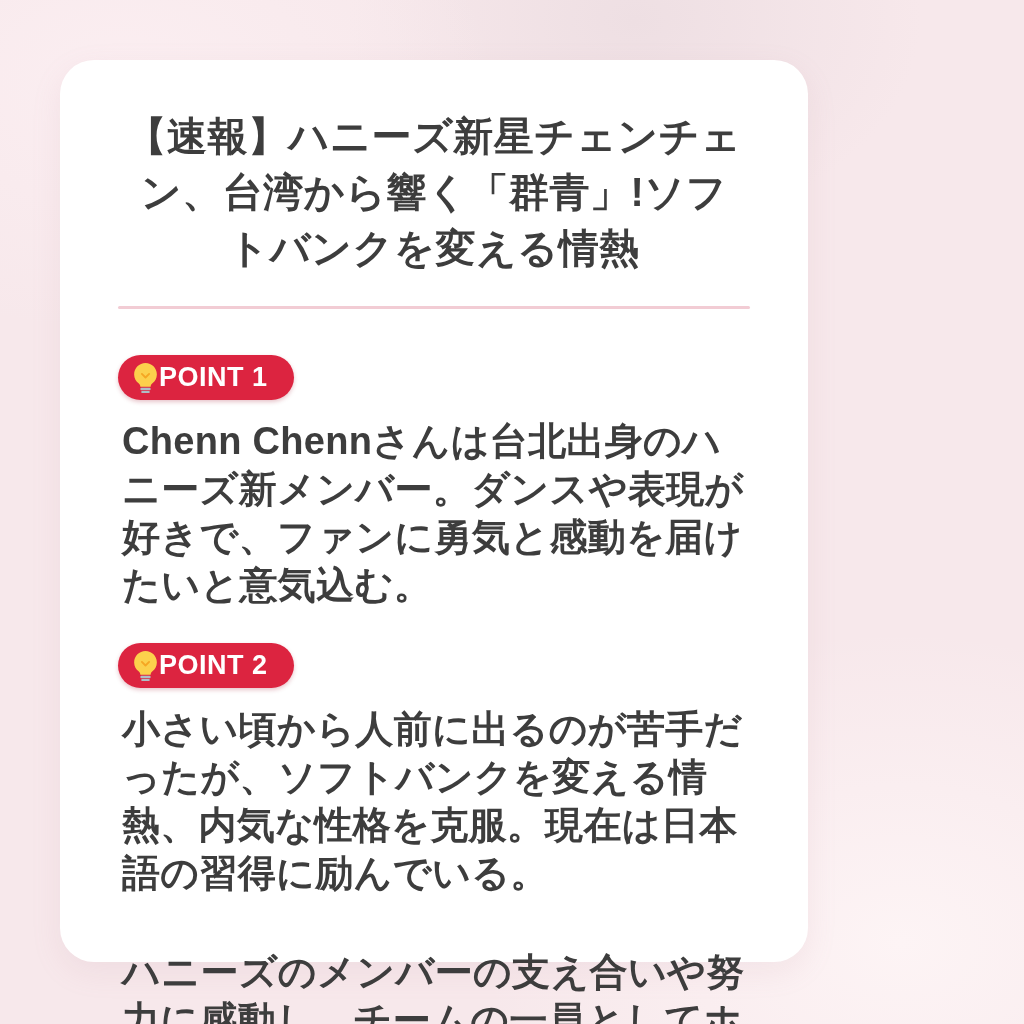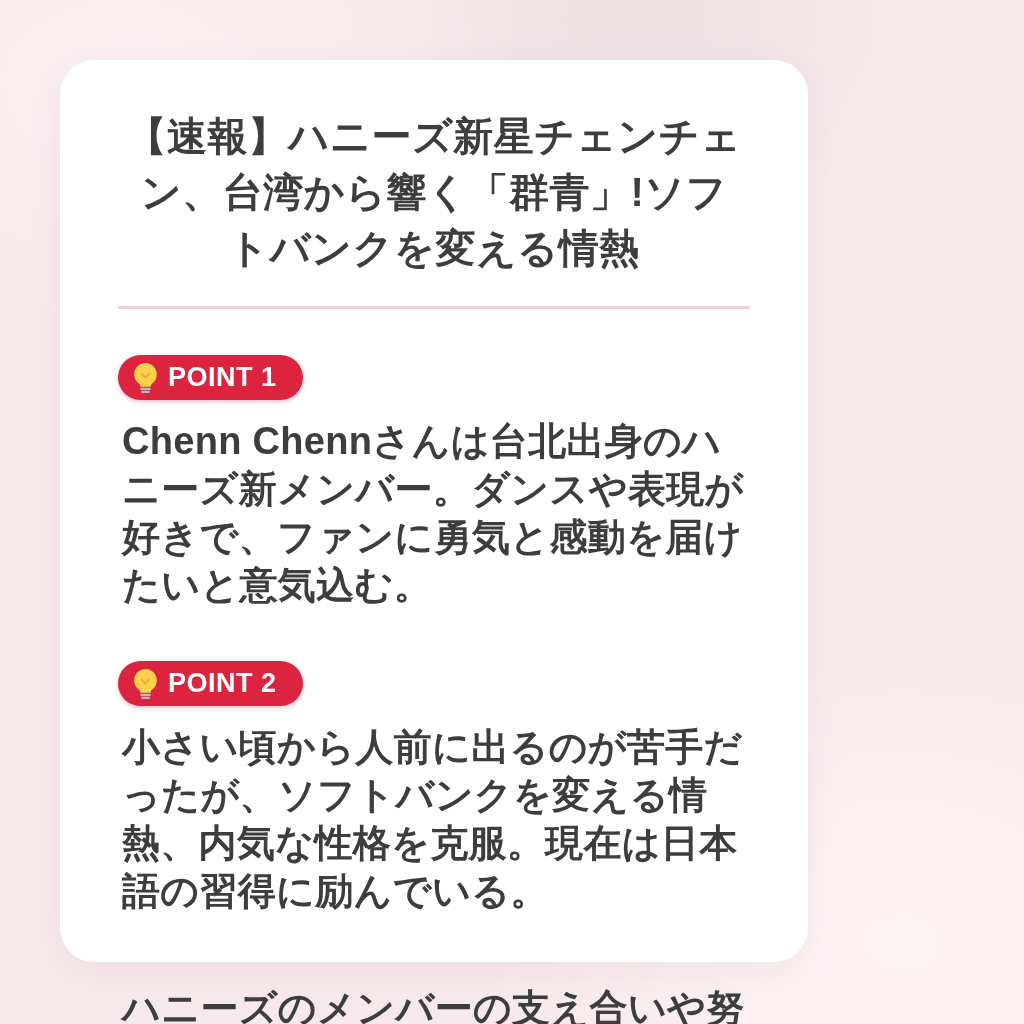--- a/index.html
+++ b/index.html
@@ -49,26 +49,25 @@
     border-radius: 2px;
     margin-top: 30px;
   }
 
   .points {
     margin-top: 46px;
     display: flex;
     flex-direction: column;
   }
 
-  .point + .point { margin-top: 52px; }
+  .point + .point { margin-top: 34px; }
 
   .badge {
     display: inline-flex;
     align-items: center;
-    gap: 9px;
     background: #dc2440;
     color: #ffffff;
     border-radius: 26px;
     padding: 7px 26px 7px 14px;
     font-size: 27px;
     font-weight: 800;
     letter-spacing: 0.5px;
     width: fit-content;
     box-shadow: 0 2px 4px rgba(160, 20, 45, 0.25);
   }

